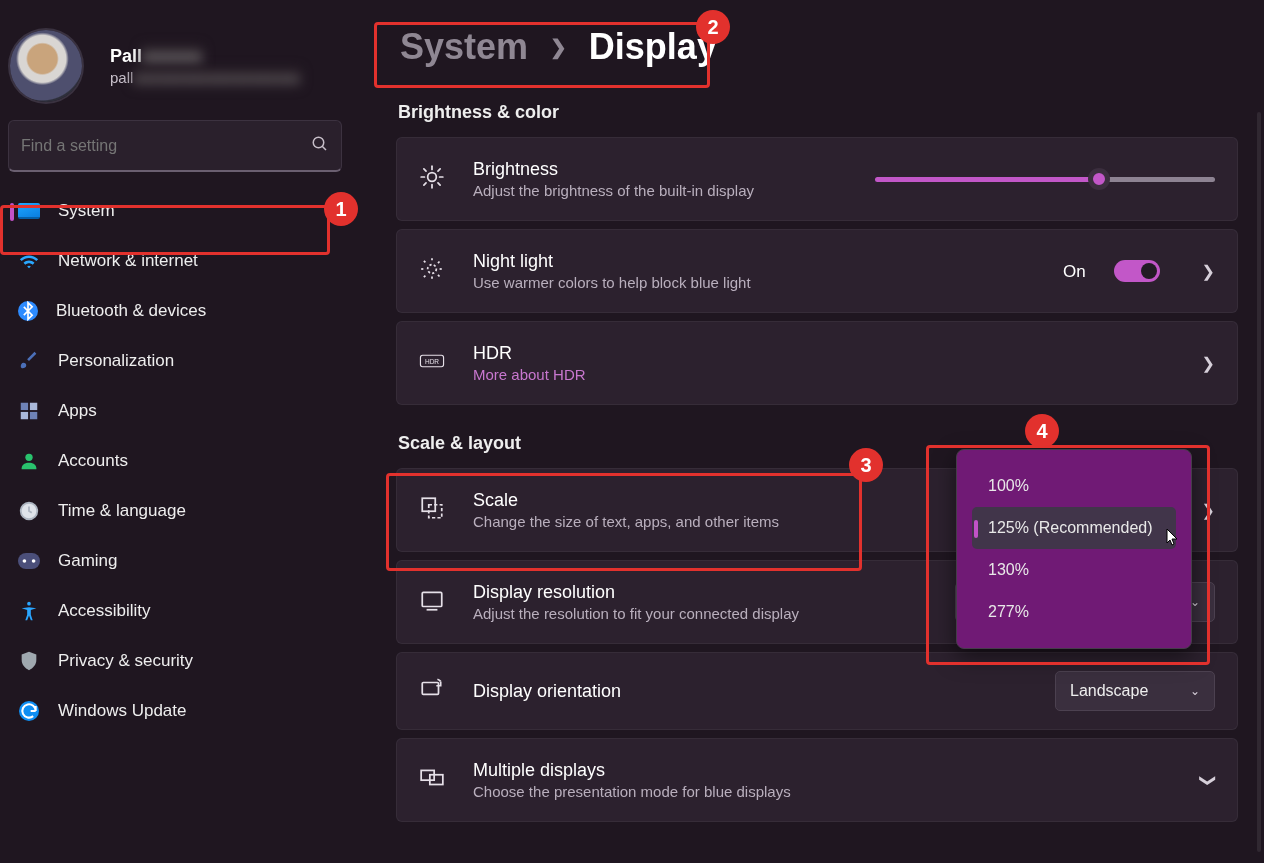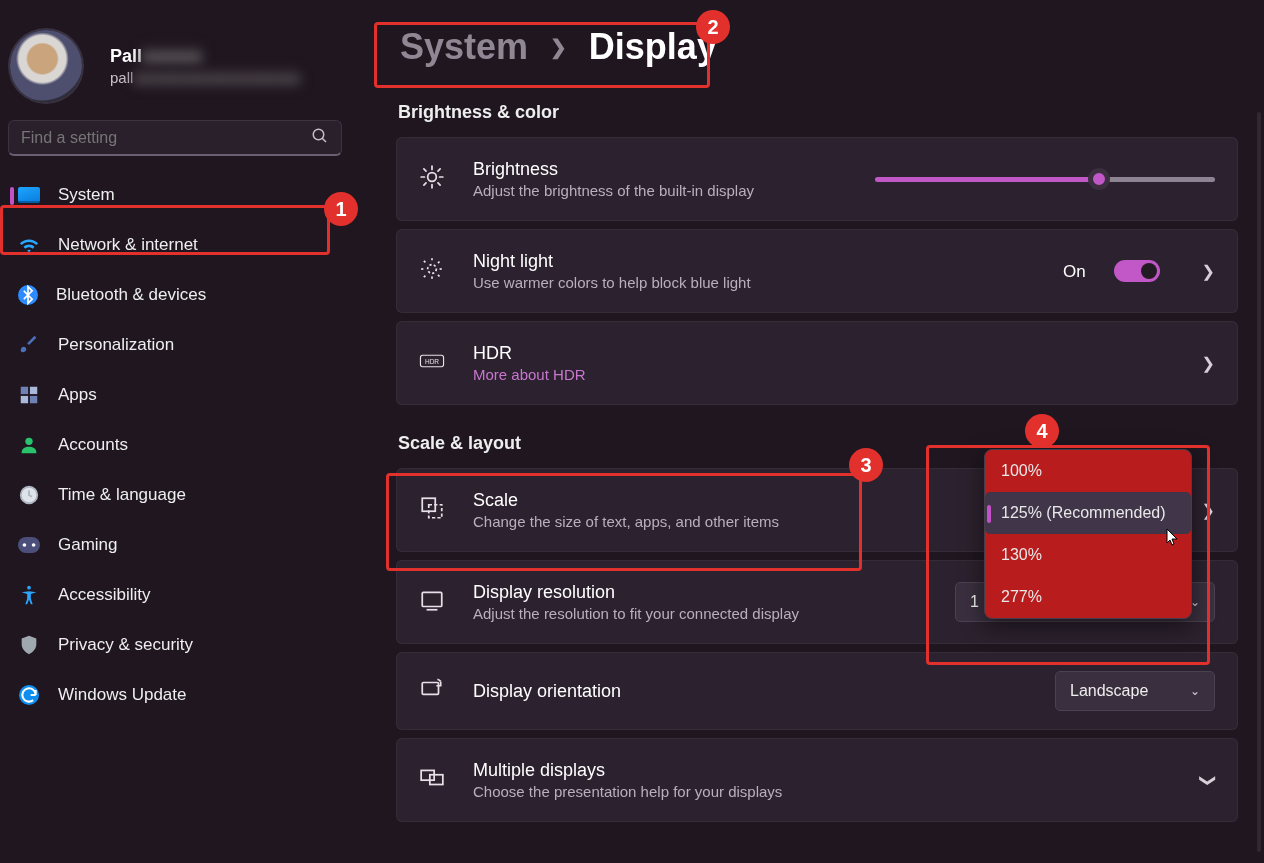--- a/index.html
+++ b/index.html
@@ -32,21 +32,21 @@
     box-shadow: 0 0 0 2px #3a3240;
     flex-shrink:0;
   }
   .profile-text { flex:1; }
   .profile-name { font-size: 18px; font-weight: 600; color: #fff; }
   .profile-email { font-size: 15px; color: #c8c0cb; margin-top: 2px; }
   .blur-box { display:inline-block; filter: blur(6px); background:#2a2028; color:#888; }
   .search-wrap { padding: 10px 6px 14px 0; }
   .search {
     width: 100%;
-    height: 36px;
+    height: 52px;
     border-radius: 6px;
     background: #2a202c;
     border: 1px solid #3c3240;
     border-bottom: 2px solid #6a5f70;
     display:flex; align-items:center;
     padding: 0 12px;
   }
   .search input {
     flex:1; background:transparent; border:none; outline:none;
     color:#d8d0da; font-size:16px;
@@ -128,26 +128,26 @@
     background:#3a2f3e; border:1px solid #4c4150; border-radius:5px;
     padding:10px 14px; min-width:160px;
     display:flex; align-items:center; justify-content:space-between;
     gap:30px; font-size:16px; color:#eee; cursor:pointer;
   }
   .dd-chev { font-size:12px; color:#d6cfd9; }
   
   .dd-open {
     position:absolute;
     right:72px; top:449px;
-    width:208px;
-    background:#b91c1c;
+    width:236px;
+    background:#701a75;
     border:1px solid #463c4a;
     border-radius:8px;
     box-shadow:0 8px 22px rgba(0,0,0,.5);
-    padding:0;
+    padding:15px;
     z-index:10;
   }
   .dd-open .opt {
     padding:12px 16px; font-size:16px; border-radius:5px;
     position:relative; cursor:pointer;
   }
   .dd-open .opt.sel { background:#41354a; }
   .dd-open .opt.sel::before {
     content:""; position:absolute; left:2px; top:13px; width:4px; height:18px;
     border-radius:3px; background:#c152c7;
@@ -435,21 +435,21 @@
 
   <div class="card">
     <span class="card-icon">
       <svg viewBox="0 0 24 24" fill="none" stroke="currentColor" stroke-width="1.6">
           <rect x="2" y="5" width="12" height="9"></rect>
           <rect x="10" y="9" width="12" height="9"></rect>
         </svg>
     </span>
     <div class="card-text">
       <div class="card-title">Multiple displays</div>
-      <div class="card-sub">Choose the presentation help for your displays</div>
+      <div class="card-sub">Choose the presentation mode for blue displays</div>
     </div>
     <span class="chev-right" style="transform:rotate(90deg)">❯</span>
   </div>
 
   <div class="dd-open">
     <div class="opt">100%</div>
     <div class="opt sel">125% (Recommended)</div>
     <div class="opt">130%</div>
     <div class="opt">277%</div>
   </div>

